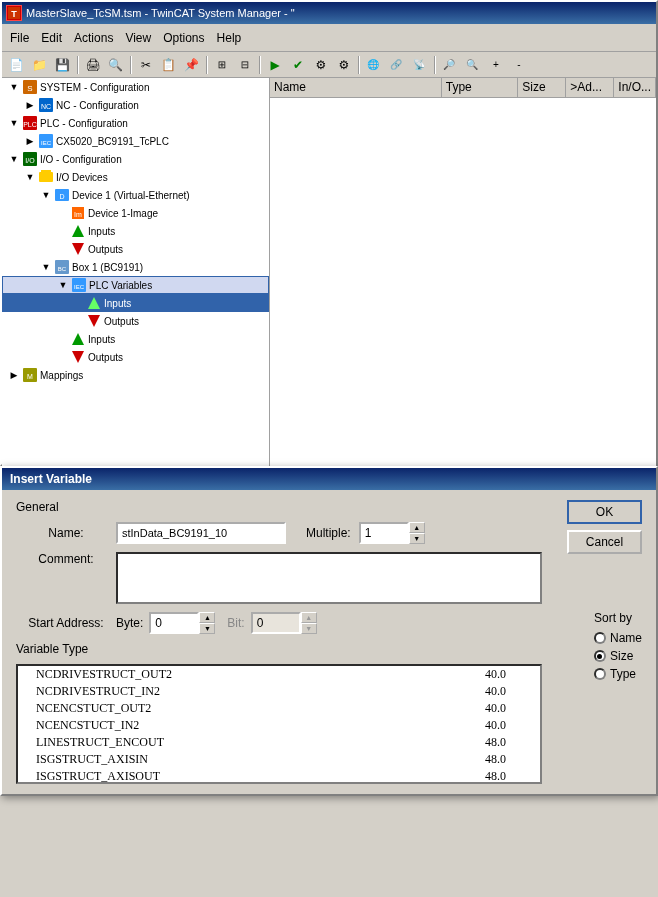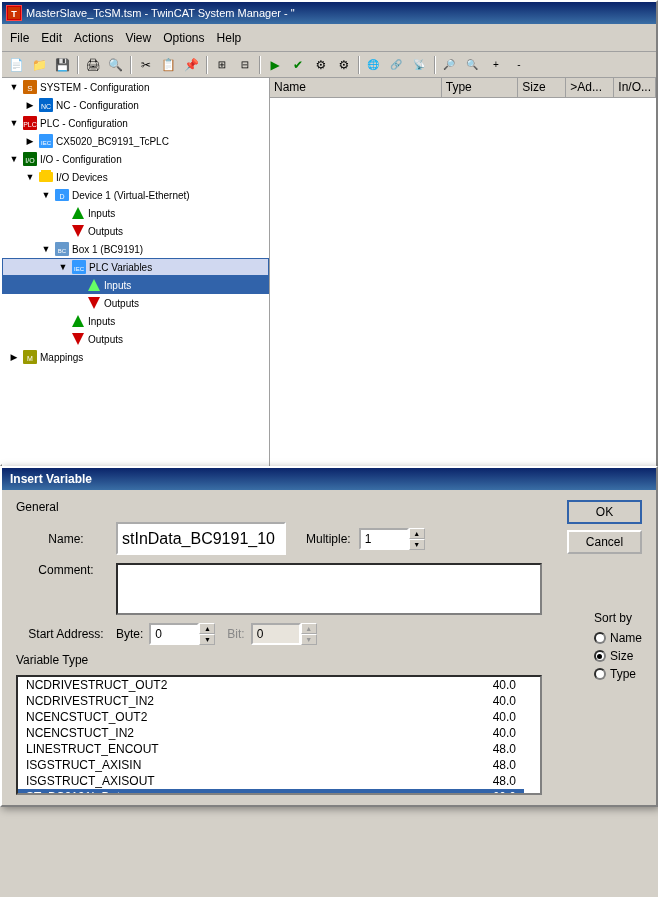--- a/index.html
+++ b/index.html
@@ -159,22 +159,22 @@
       margin-bottom: 8px;
     }
     .form-label {
       width: 100px;
       font-size: 12px;
       text-align: center;
     }
     .form-input {
       border: 2px inset #ffffff;
       background: white;
-      height: 33px;
-      font-size: 16px;
+      height: 22px;
+      font-size: 11px;
       padding: 2px 4px;
     }
     .spin-container {
       display: flex;
       align-items: center;
     }
     .spin-input {
       width: 50px;
       border: 2px inset #ffffff;
       background: white;
@@ -220,23 +220,24 @@
       width: 100%;
       height: 120px;
       border: 2px inset #808080;
       background: white;
       overflow-y: scroll;
       font-size: 12px;
     }
     .list-box-item {
       display: flex;
       justify-content: center;
-      padding: 1px 8px;
+      padding: 1px 18px;
       cursor: pointer;
       white-space: nowrap;
+      font-family: Liberation Serif, serif;
     }
     .list-box-item.selected { background: #3163aa; color: white; }
     .list-box-item .item-name { flex: 1; }
     .list-box-item .item-size { margin-left: 8px; min-width: 35px; text-align: right; }
     .sort-title {
       font-size: 12px;
       margin-bottom: 6px;
     }
     .radio-group { display: flex; flex-direction: column; gap: 4px; }
     .radio-item { display: flex; align-items: center; gap: 4px; font-size: 12px; cursor: pointer; }
@@ -407,20 +408,30 @@
         <span class="tree-expand">▼</span>
         <span class="tree-icon">
           <svg width="16" height="16">
               <rect x="1" y="2" width="14" height="12" fill="#3399ff" rx="1"></rect>
               <text x="8" y="12" text-anchor="middle" fill="white" font-size="7">D</text>
             </svg>
         </span>
         <span class="tree-label">Device 1 (Virtual-Ethernet)</span>
       </div>
 
+      <div class="tree-item" style="padding-left:52px;">
+        <span class="tree-expand" style="visibility:hidden;">▶</span>
+        <span class="tree-icon">
+          <svg width="16" height="16">
+              <rect x="2" y="2" width="12" height="12" fill="#ff6600"></rect>
+              <text x="8" y="12" text-anchor="middle" fill="white" font-size="7">Im</text>
+            </svg>
+        </span>
+        <span class="tree-label">Device 1-Image</span>
+      </div>
 
       <div class="tree-item" style="padding-left:52px;">
         <span class="tree-expand" style="visibility:hidden;">▶</span>
         <span class="tree-icon">
           <svg width="16" height="16">
               <polygon points="8,2 14,14 2,14" fill="#009900"></polygon>
             </svg>
         </span>
         <span class="tree-label">Inputs</span>
       </div>

